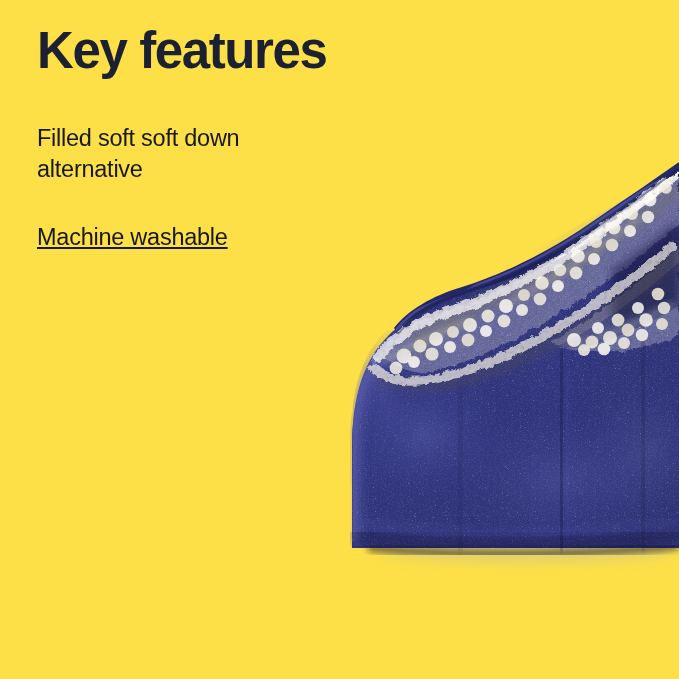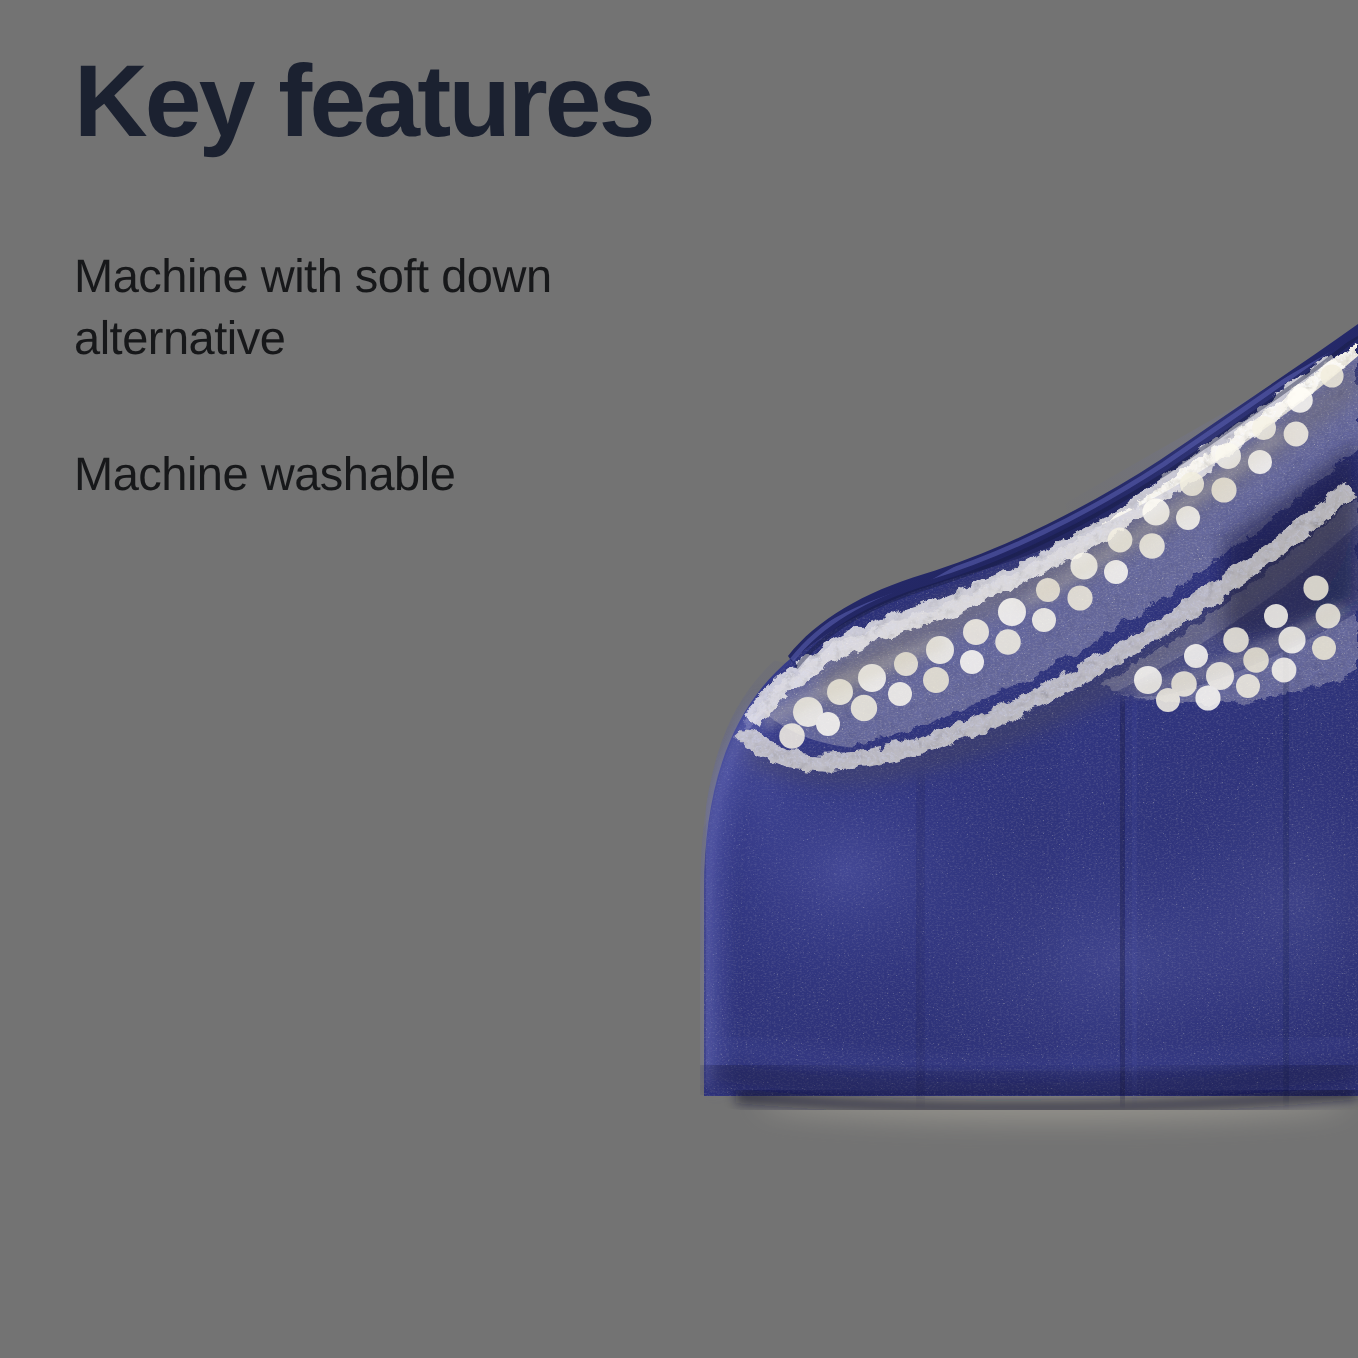--- a/index.html
+++ b/index.html
@@ -12,21 +12,21 @@
     height: 679px;
     overflow: hidden;
     font-family: "Liberation Sans", sans-serif;
     background: #f3f2ee;
     position: relative;
   }
 
   .page {
     position: absolute;
     inset: 0;
-    background: #737373;
+    background: #fde047;
     overflow: hidden;
   }
 
   
   .text-col {
     position: absolute;
     left: 37px;
     top: 0;
     width: 340px;
     z-index: 5;
@@ -52,21 +52,21 @@
 
   .feature-item {
     font-size: 23.5px;
     line-height: 1.31;
     font-weight: 400;
     letter-spacing: -0.25px;
     color: #17181a;
     margin-bottom: 37px;
     white-space: pre-line;
   }
-  .feature-item:last-child { margin-bottom: 0; }
+  .feature-item:last-child { margin-bottom: 0; text-decoration: underline; }
 
   
   .product-photo {
     position: absolute;
     left: 312px;
     top: 150px;
     width: 367px;
     height: 415px;
     z-index: 2;
   }
@@ -415,19 +415,19 @@
                  C 190 132, 232 112, 272 86
                  C 304 64, 340 40, 367 18" stroke="#15183c" stroke-width="2" fill="none" opacity="0.4"></path>
       </g>
     </svg>
   </div>
 
   <div class="text-col">
     <h1 class="heading">Key features</h1>
 
     <ul class="feature-list">
-      <li class="feature-item">Machine with soft down
+      <li class="feature-item">Filled soft soft down
 alternative</li>
       <li class="feature-item">Machine washable</li>
     </ul>
   </div>
 
 </div>
 
 </body></html>

